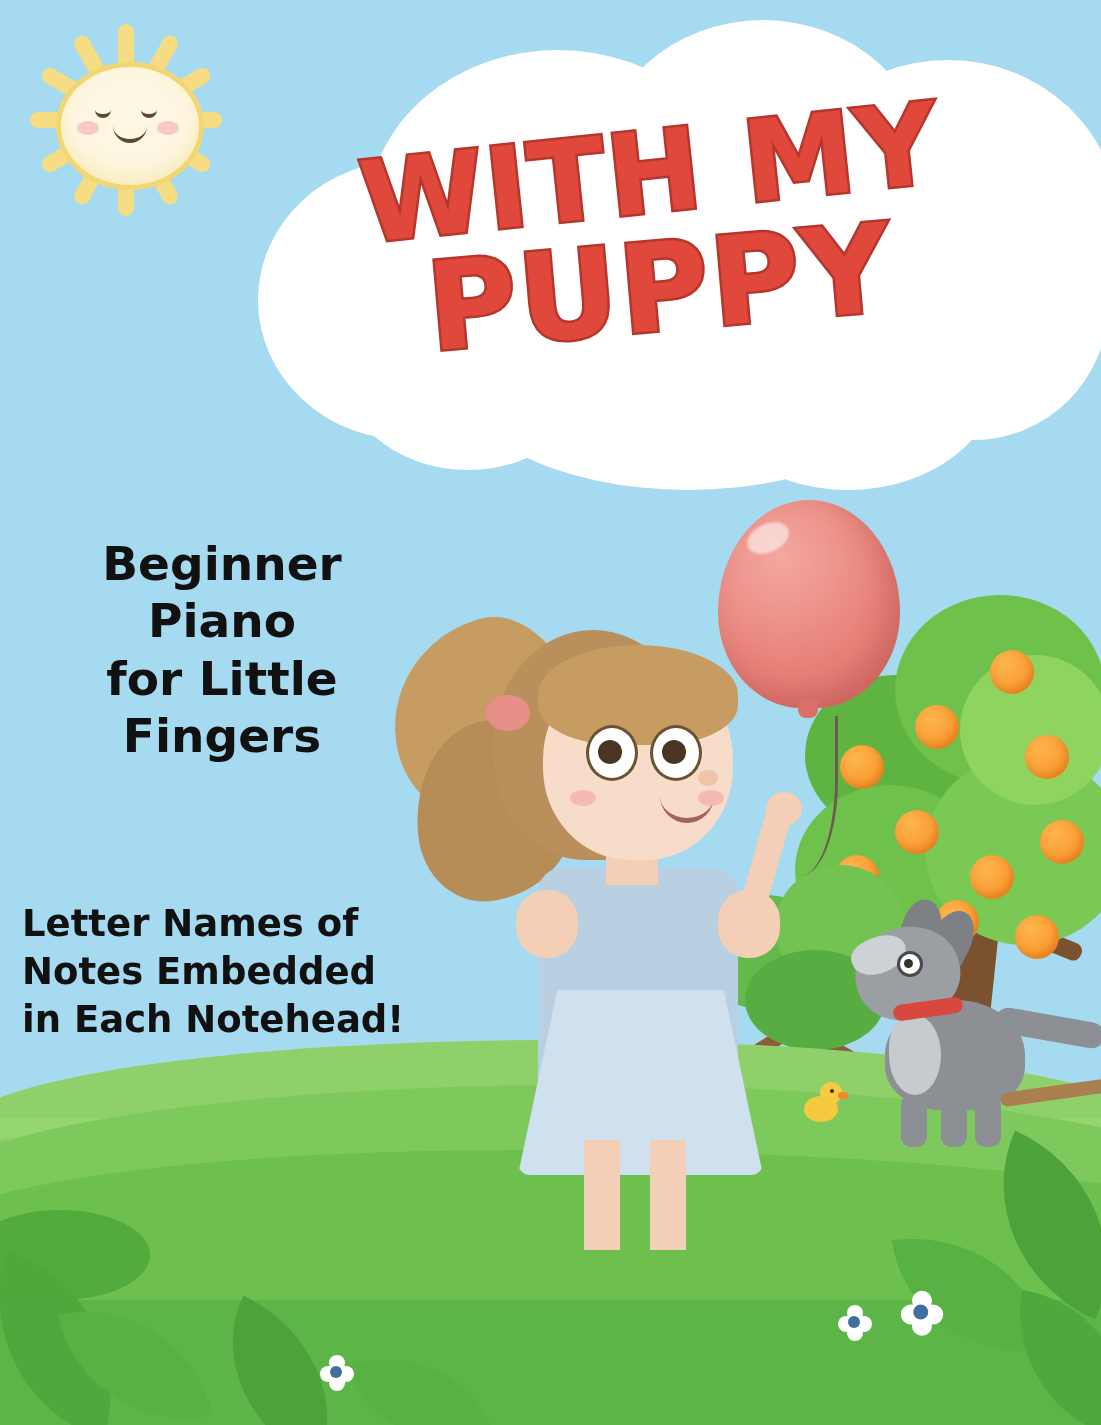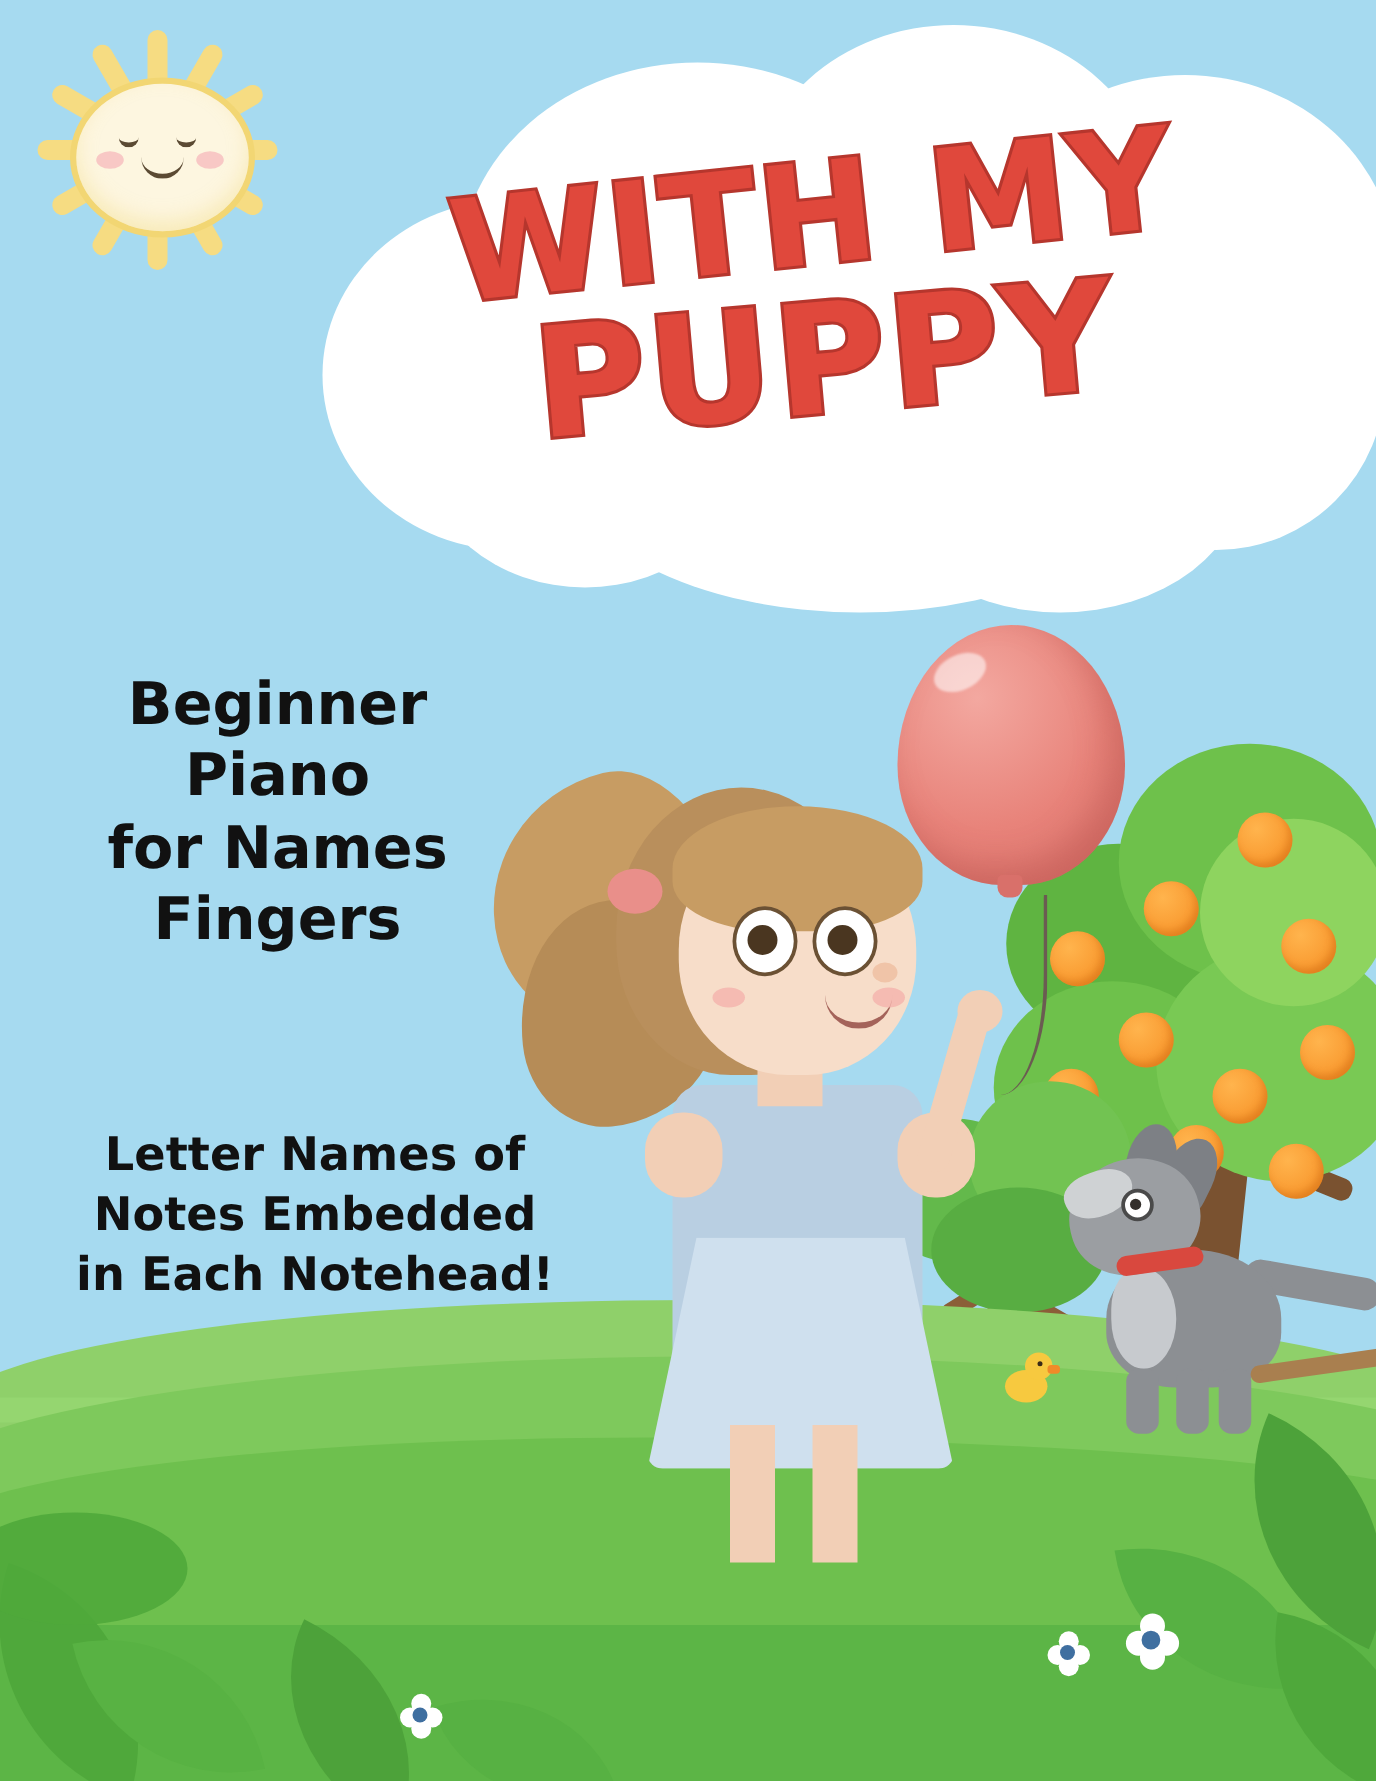--- a/index.html
+++ b/index.html
@@ -150,21 +150,21 @@
     font-size: 47px;
     line-height: 1.22;
     color: #111111;
     z-index: 7;
   }
   .tagline {
     position: absolute;
     left: 22px;
     top: 900px;
     width: 460px;
-    text-align: center;
+    text-align: left;
     font-family: "DejaVu Sans", sans-serif;
     font-weight: bold;
     font-size: 37px;
     line-height: 1.30;
     color: #111111;
     z-index: 7;
   }
   .publisher {
     position: absolute;
     left: 0;
@@ -632,19 +632,19 @@
   <div class="flower" style="left:905px; top:1295px; transform:scale(1.25);">
     <i class="p1"></i>
       <i class="p2"></i>
       <i class="p3"></i>
       <i class="p4"></i>
       <i class="c"></i>
   </div>
 
   <div class="subtitle" style="white-space:pre-line;">Beginner
 Piano
-for Names
+for Little
 Fingers</div>
   <div class="tagline" style="white-space:pre-line;">Letter Names of
 Notes Embedded
 in Each Notehead!</div>
 
 </div>
 
 </body></html>

